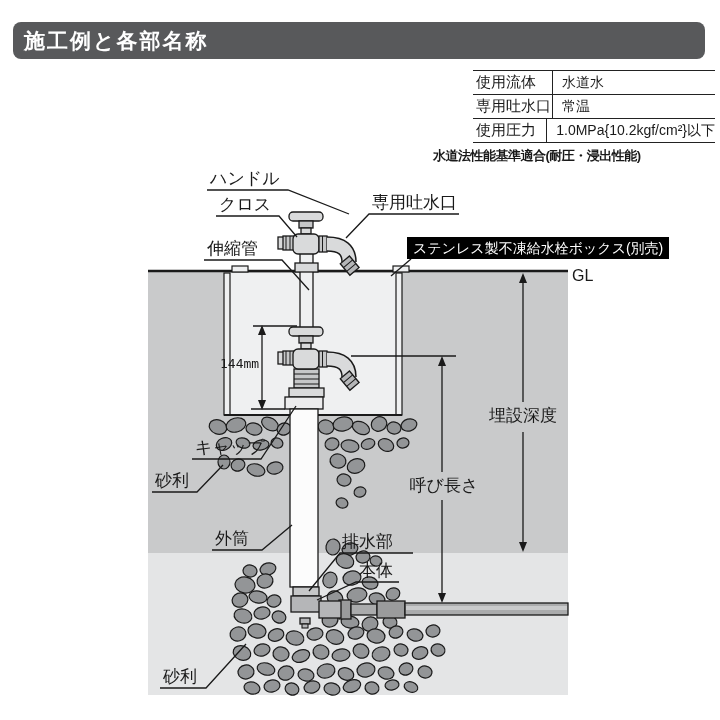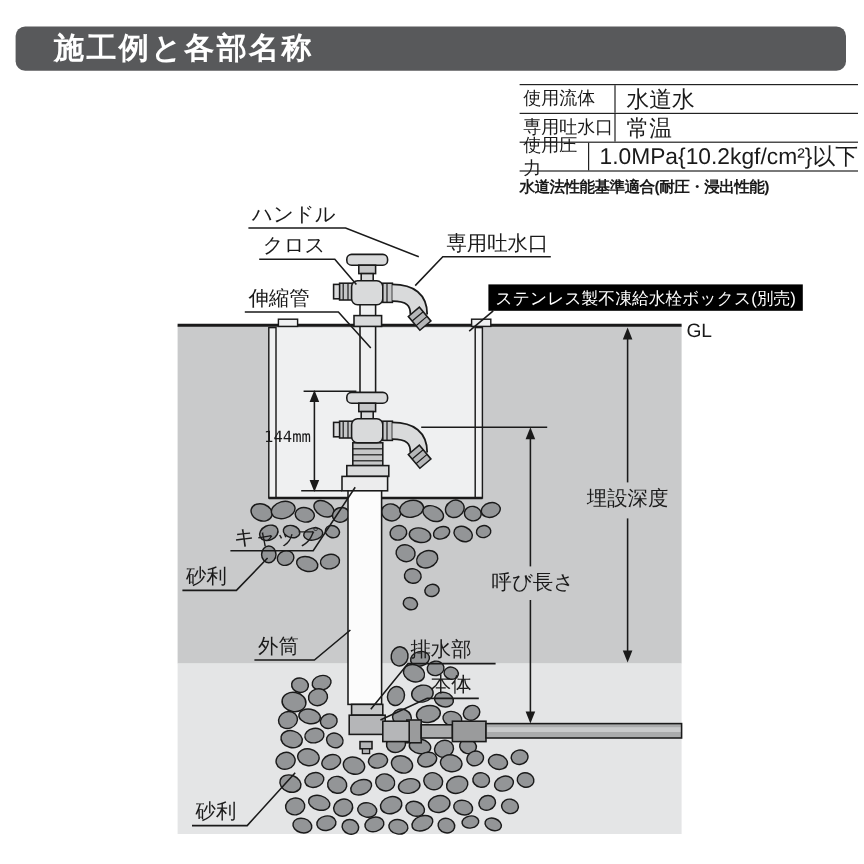--- a/index.html
+++ b/index.html
@@ -5,30 +5,30 @@
   html,body{margin:0;padding:0;}
   body{
     width:720px;height:720px;position:relative;overflow:hidden;
     background:#ffffff;
     font-family:"Liberation Sans","DejaVu Sans",sans-serif;
     color:#1a1a1a;
   }
   .header-bar{
     position:absolute;left:13px;top:22px;width:692px;height:37px;
     background:#58595b;border-radius:8px;box-sizing:border-box;
-    color:#ffffff;font-size:25px;font-weight:bold;line-height:37px;
-    padding-left:32px;letter-spacing:2px;
+    color:#ffffff;font-size:21px;font-weight:bold;line-height:37px;
+    padding-left:11px;letter-spacing:2px;
   }
   .spec{position:absolute;left:433px;top:64px;width:282px;}
   .spec-title{font-size:18px;font-weight:bold;letter-spacing:3px;}
-  .spec-table{margin-top:6px;border-top:1.5px solid #222;}
+  .spec-table{margin-top:6px;border-top:1.5px solid #222;margin-left:40px;}
   .spec-row{display:flex;align-items:center;height:23px;border-bottom:1.5px solid #222;}
   .spec-label{width:80px;align-self:stretch;display:flex;align-items:center;
     border-right:1.5px solid #222;font-size:15px;padding-left:3px;box-sizing:border-box;}
-  .spec-value{flex:1;font-size:19px;padding-left:9px;white-space:nowrap;}
+  .spec-value{flex:1;font-size:14px;padding-left:9px;white-space:nowrap;}
   .spec-note{margin-top:4px;font-size:13px;letter-spacing:-0.5px;white-space:nowrap;font-weight:bold;}
   svg text{fill:#1a1a1a;font-family:"Liberation Sans","DejaVu Sans",sans-serif;}
   .lbl{font-size:17px;}
   .lbl-dim{font-size:17px;}
   .lbl-gl{font-size:16px;}
   .lbl-144{font-size:13px;font-family:"DejaVu Sans Mono",monospace;}
   .lbl-box{font-size:14px;fill:#ffffff;}
 </style>
 </head>
 <body>

